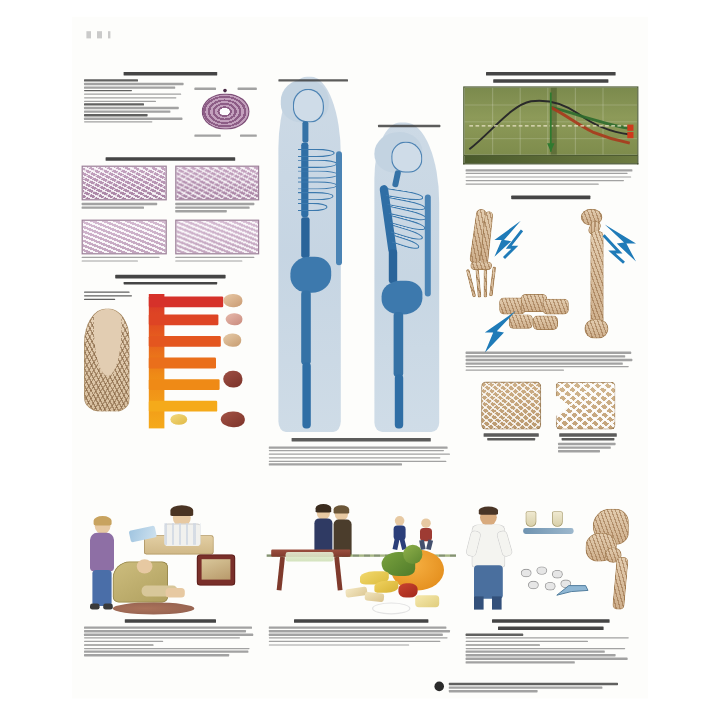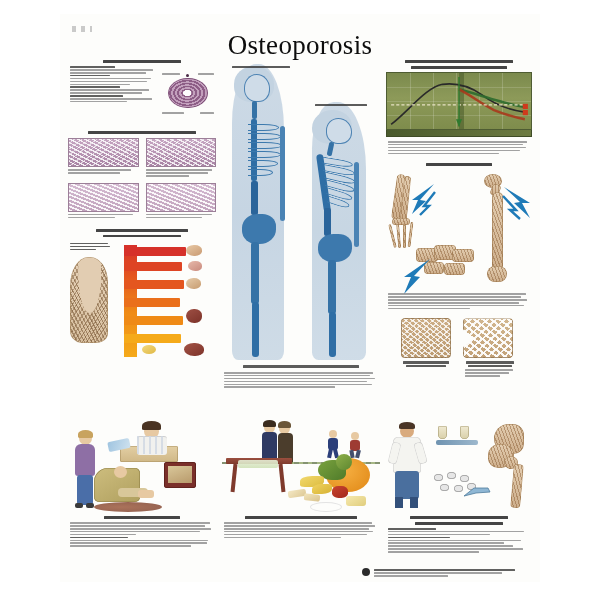--- a/index.html
+++ b/index.html
@@ -130,21 +130,20 @@
   .logo{position:absolute;left:-12px;top:0px;width:8px;height:8px;border-radius:50%;
      background:#2b2b2b;}
 </style>
 </head>
 <body>
 
 <div id="poster">
 
   <div class="corner-mark"></div>
 
-  <div id="title">Osteoporosis</div>
 
   <div class="col" id="colL">
 
     <div class="panel">
       <div style="position:relative;height:62px;">
         <div class="hd" style="width:78px;">Feinbau des Knochens</div>
         <div class="block" style="width:86px;">
           <span class="tx d" style="width:52%"></span>
           <span class="tx" style="width:96%"></span>
           <span class="tx" style="width:88%"></span>

